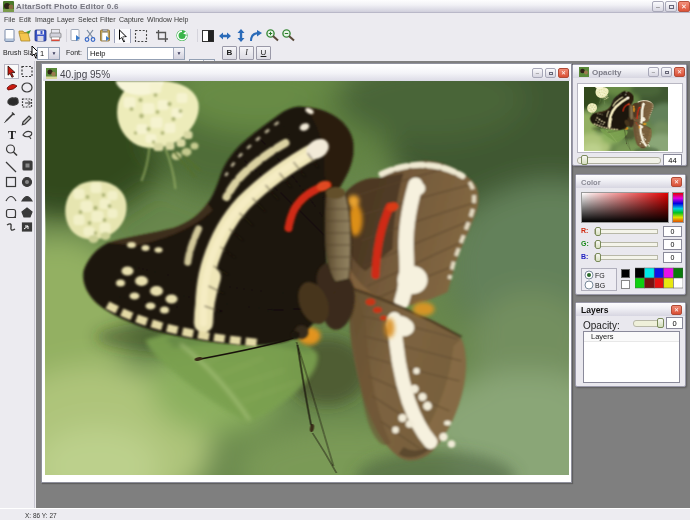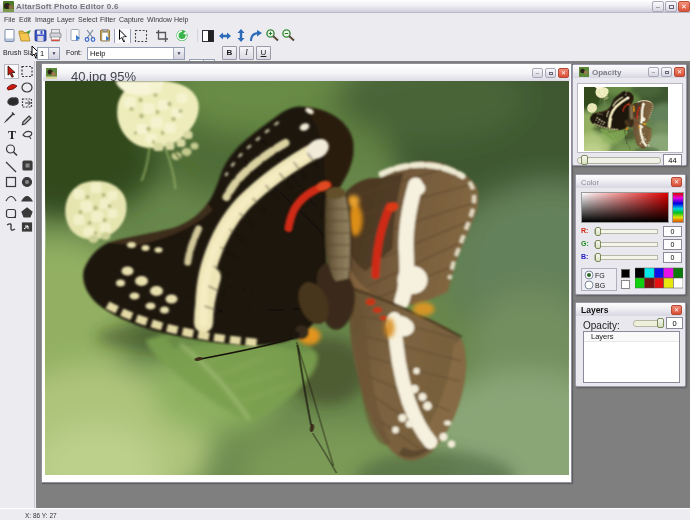--- a/index.html
+++ b/index.html
@@ -13,21 +13,21 @@
 .toolbar1{left:0;top:25px;width:690px;height:20px}
 .toolbar2{left:0;top:45px;width:690px;height:16px}
 .combo{position:absolute;background:#fff;border:1px solid #93a0b4;height:13px}
 .combo .ar{position:absolute;right:0;top:0;width:11px;height:11px;background:linear-gradient(#f4f4f8,#d3d2de);border-left:1px solid #a8aec0;text-align:center;font-size:5px;line-height:11px;color:#3a3a5a}
 .combo .val{position:absolute;left:2px;top:1px;font-size:7.5px;color:#111}
 .biu{position:absolute;top:0;width:15px;height:14px;background:linear-gradient(#f6f5f8,#dddce4);border:1px solid #9a99a8;border-radius:1px;text-align:center;font-size:8px;line-height:12px;color:#1a1a1a}
 .toolstrip{left:0;top:61px;width:35px;height:447px;background:#ecebf0;border-right:1px solid #c9c8d2}
 .workspace{left:36px;top:61px;width:654px;height:447px;background:#7f7f7f}
 .imgwin{left:41px;top:63px;width:531px;height:420px;background:#fff;border:1px solid #8f909c;box-shadow:1px 1px 1px rgba(0,0,0,.25)}
 .imgtitle{position:absolute;left:1px;top:1px;width:527px;height:16px;background:linear-gradient(#ffffff,#f4f4f8 50%,#dcdbe6)}
-.imgtitle .txt{position:absolute;left:28px;top:4px;font-size:13px;color:#44444c}
+.imgtitle .txt{position:absolute;left:17px;top:4px;font-size:10px;color:#44444c}
 .sbtn{position:absolute;top:3px;width:11px;height:10px;border-radius:2px;border:1px solid #a8a8b8;background:linear-gradient(#fafafc,#d6d5e0);font-size:6px;line-height:8px;text-align:center;color:#555}
 .sbtn.close{background:linear-gradient(#f08a74,#d94f35);border-color:#b04a36;color:#fff}
 .panel{position:absolute;background:#e9e8ee;border:1px solid #9a99a9;border-radius:2px;box-shadow:1px 1px 2px rgba(0,0,0,.3)}
 .ptitle{position:absolute;left:0;top:0;width:100%;height:13px;background:linear-gradient(#fdfdfe,#efeff4 45%,#d7d6e1)}
 .statusbar{left:0;top:508px;width:690px;height:12px;background:#edecf1;border-top:1px solid #fff;font-size:6.5px;color:#333}
 svg{display:block}
 </style></head>
 <body>
 <div class="abs titlebar"></div>
 <svg class="abs" style="left:3px;top:1px" width="11" height="11">
@@ -544,21 +544,21 @@
         </svg>
 </div>
 </div>
 <div style="position:absolute;left:4px;top:92px;width:84px;height:7px;background:#f2f2e8;border:1px solid #b0b0a0;border-radius:3px"></div>
 <div style="position:absolute;left:8px;top:90px;width:7px;height:10px;background:linear-gradient(#f8f8f4,#d8e0c0);border:1px solid #7a8a5a;border-radius:2px"></div>
 <div style="position:absolute;left:90px;top:89px;width:19px;height:12px;background:#fff;border:1px solid #8a8a9a;font-size:7.5px;text-align:center;line-height:11px">44</div>
 </div>
 
 <div class="panel" style="left:575px;top:174px;width:111px;height:121px">
 <div class="ptitle"></div>
-<span style="position:absolute;left:5px;top:2.5px;font-size:7.5px;font-weight:normal;color:#8a8a95">Color</span>
+<span style="position:absolute;left:5px;top:2.5px;font-size:7.5px;font-weight:bold;color:#8a8a95">Color</span>
 <div class="sbtn close" style="left:95px;top:2px">✕</div>
 <div style="position:absolute;left:5px;top:17px;width:88px;height:31px;border:1px solid #999;background:linear-gradient(to bottom,rgba(0,0,0,0),rgba(0,0,0,1)),linear-gradient(to right,#fff,#e00000)"></div>
 <div style="position:absolute;left:96px;top:17px;width:12px;height:31px;border:1px solid #999;background:linear-gradient(#e00000,#e000e0 18%,#0000e0 36%,#00d0e0 54%,#00c020 68%,#e0e000 84%,#e08000 94%,#e05000)"></div>
 <div style="position:absolute;left:5px;top:52px;font-size:7px;font-weight:bold;color:#d02a10">R:</div>
 <div style="position:absolute;left:5px;top:65px;font-size:7px;font-weight:bold;color:#1a8a1a">G:</div>
 <div style="position:absolute;left:5px;top:78px;font-size:7px;font-weight:bold;color:#2020c0">B:</div>
 <div style="position:absolute;left:18px;top:54px;width:64px;height:5px;background:#f4f4ea;border:1px solid #b8b8a8"></div>
 <div style="position:absolute;left:18px;top:67px;width:64px;height:5px;background:#f4f4ea;border:1px solid #b8b8a8"></div>
 <div style="position:absolute;left:18px;top:80px;width:64px;height:5px;background:#f4f4ea;border:1px solid #b8b8a8"></div>
 <div style="position:absolute;left:19px;top:52px;width:6px;height:9px;background:linear-gradient(#f8f8f4,#d8e0c0);border:1px solid #7a8a5a;border-radius:2px"></div>

